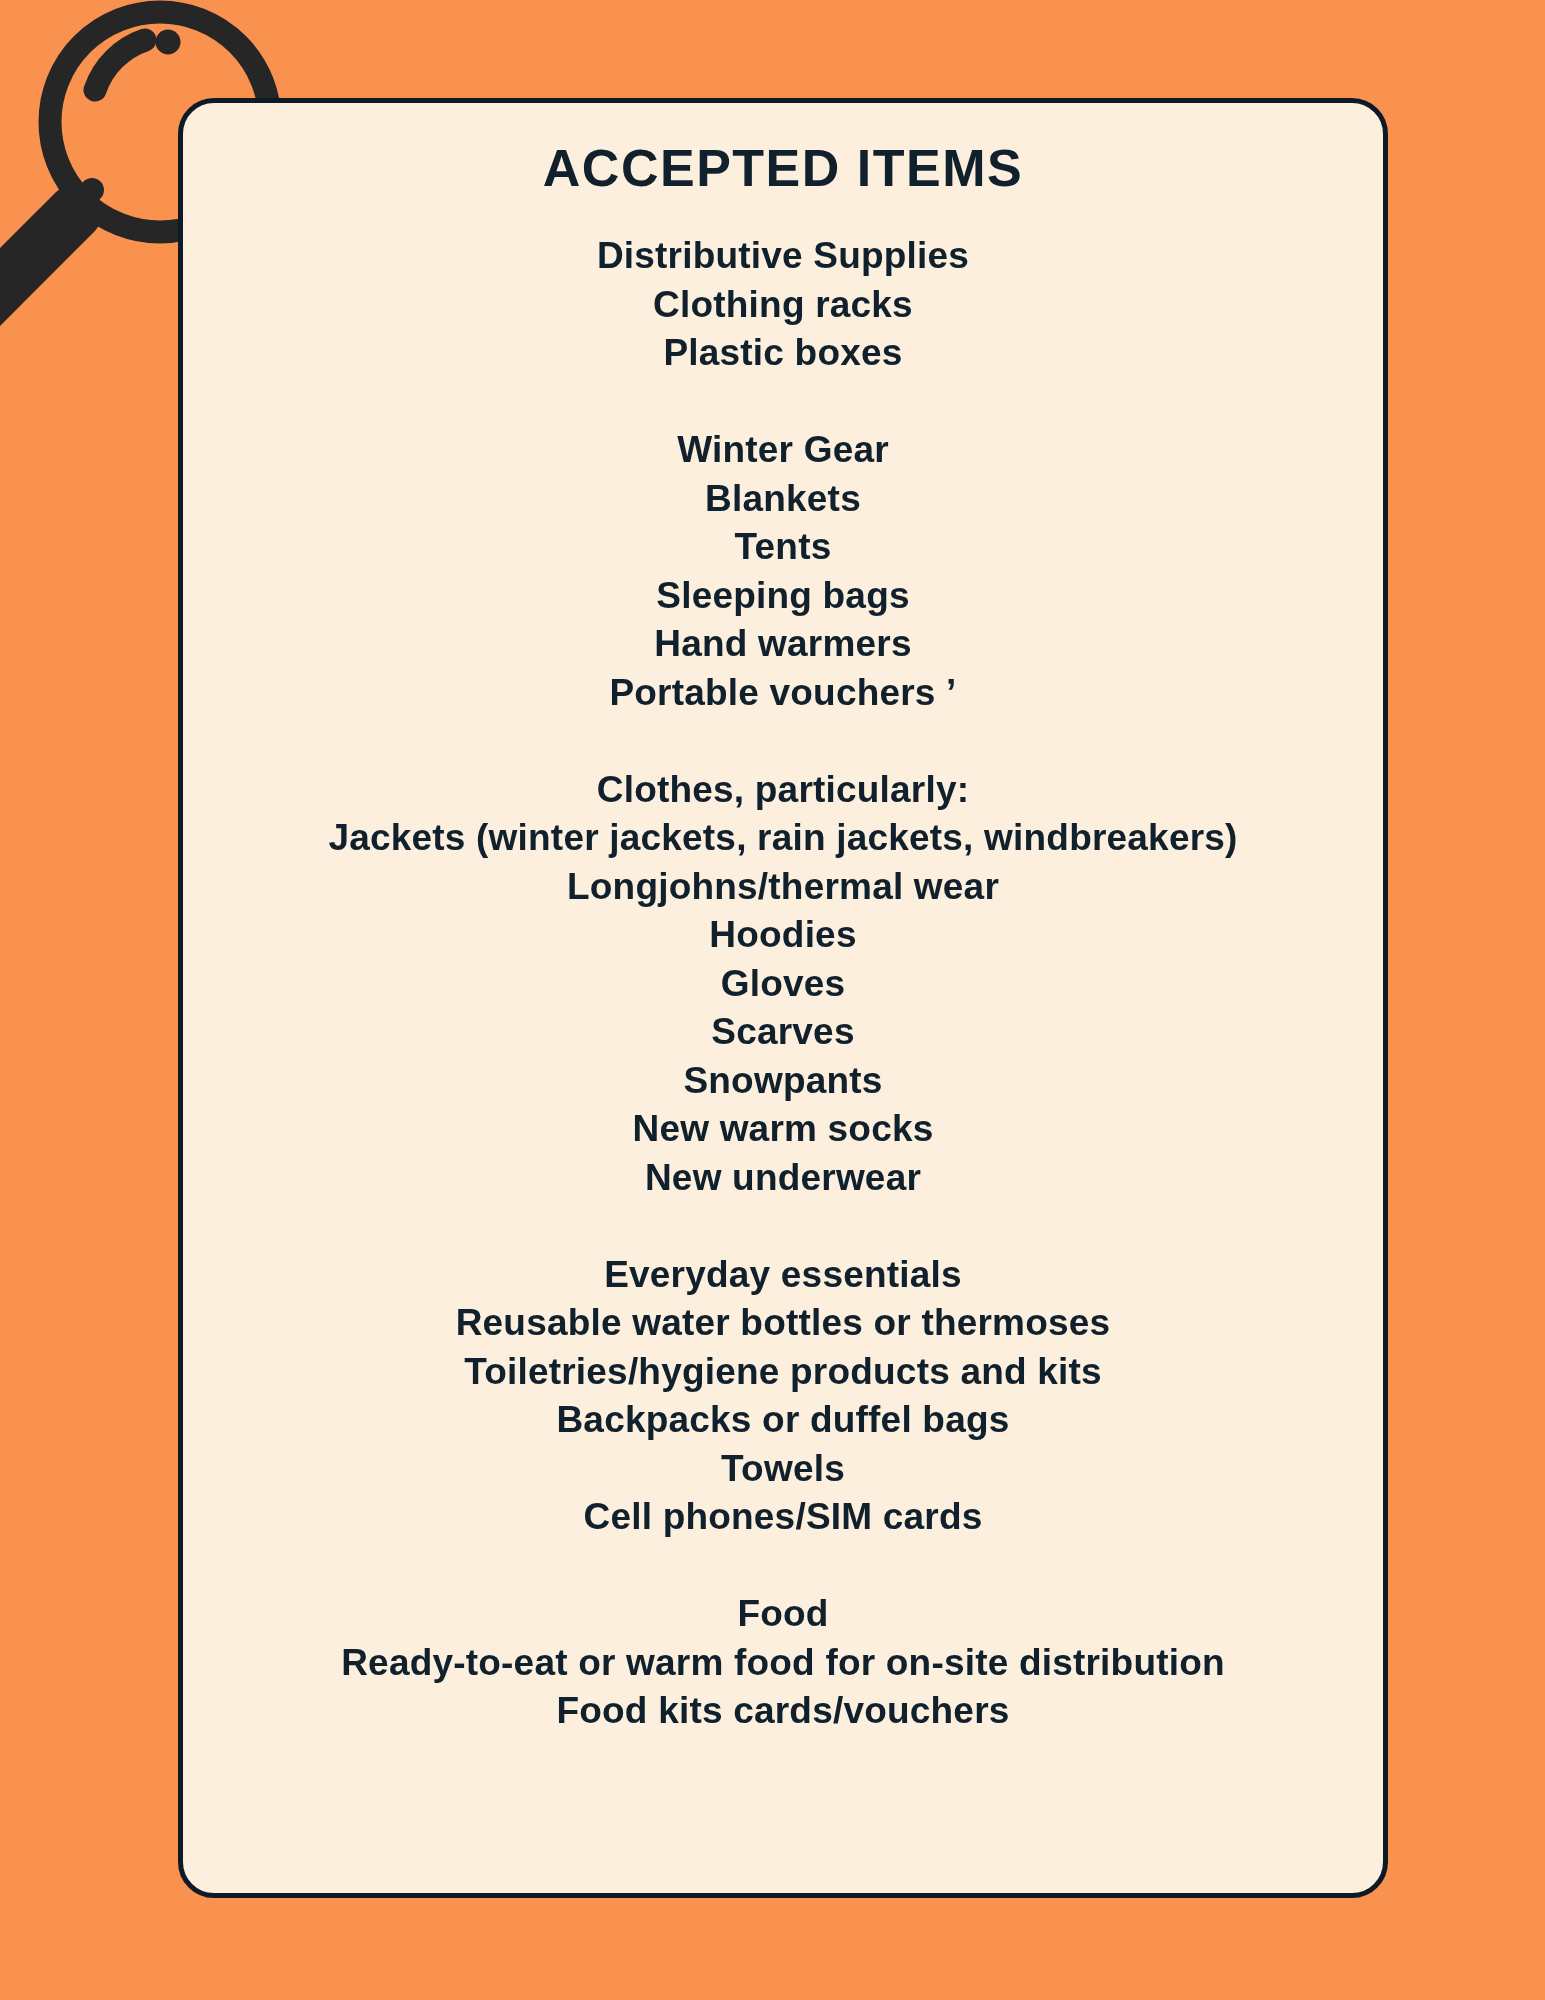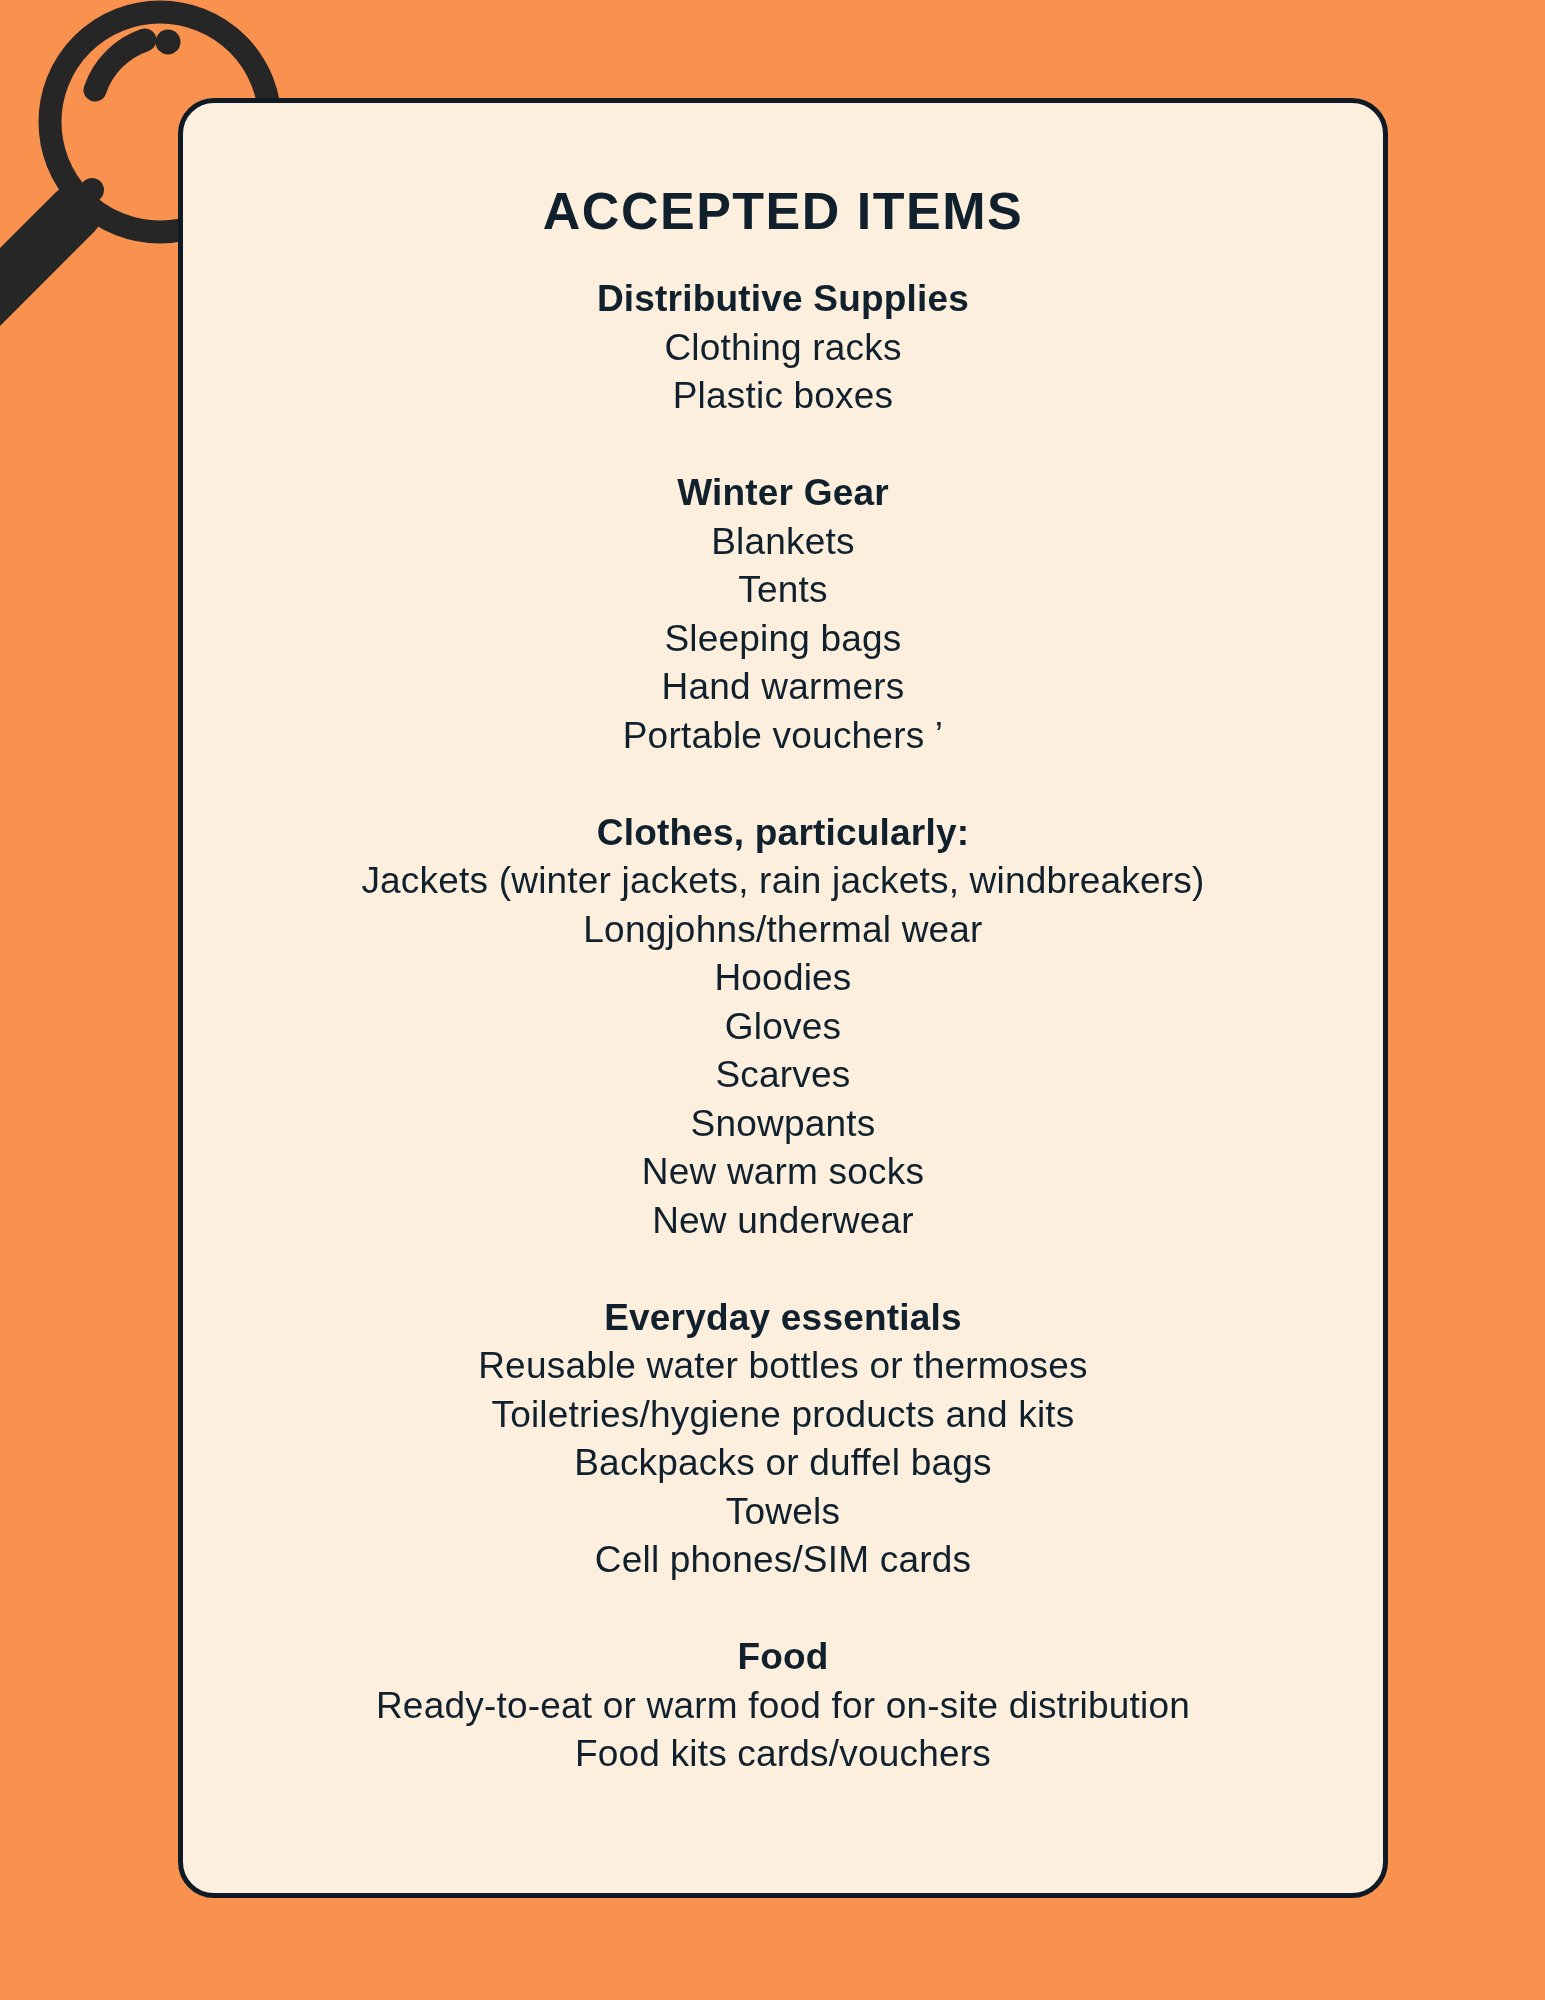--- a/index.html
+++ b/index.html
@@ -27,39 +27,40 @@
   .mag-stroke{stroke:var(--icon);fill:none;}
   .mag-fill{fill:var(--icon);}
   .card{
     position:absolute;
     left:178px;top:98px;
     width:1210px;height:1800px;
     background:var(--card);
     border:5px solid var(--border);
     border-radius:36px;
     text-align:center;
-    padding-top:72px;
+    padding-top:29px;
     overflow:hidden;
   }
   .title{
     font-size:52px;
     font-weight:700;
     line-height:72px;
     letter-spacing:1.5px;
     margin-bottom:28px;
     color:var(--text);
   }
   .section{
     margin-bottom:48.5px;
   }
   .heading, .item{
     font-size:37px;
     line-height:48.5px;
     letter-spacing:0.2px;
     white-space:nowrap;
+    font-weight:bold;
   }
   .heading{font-weight:700;}
 </style>
 </head>
 <body>
 
 <svg class="magnifier" viewBox="0 0 300 380" xmlns="http://www.w3.org/2000/svg" aria-hidden="true">
   <circle class="mag-stroke" cx="160" cy="122" r="110" stroke-width="23"></circle>
   <path class="mag-stroke" d="M 95 90 A 80 80 0 0 1 145 40" stroke-width="23" stroke-linecap="round"></path>
   <circle class="mag-fill" cx="168" cy="42" r="12.5"></circle>

